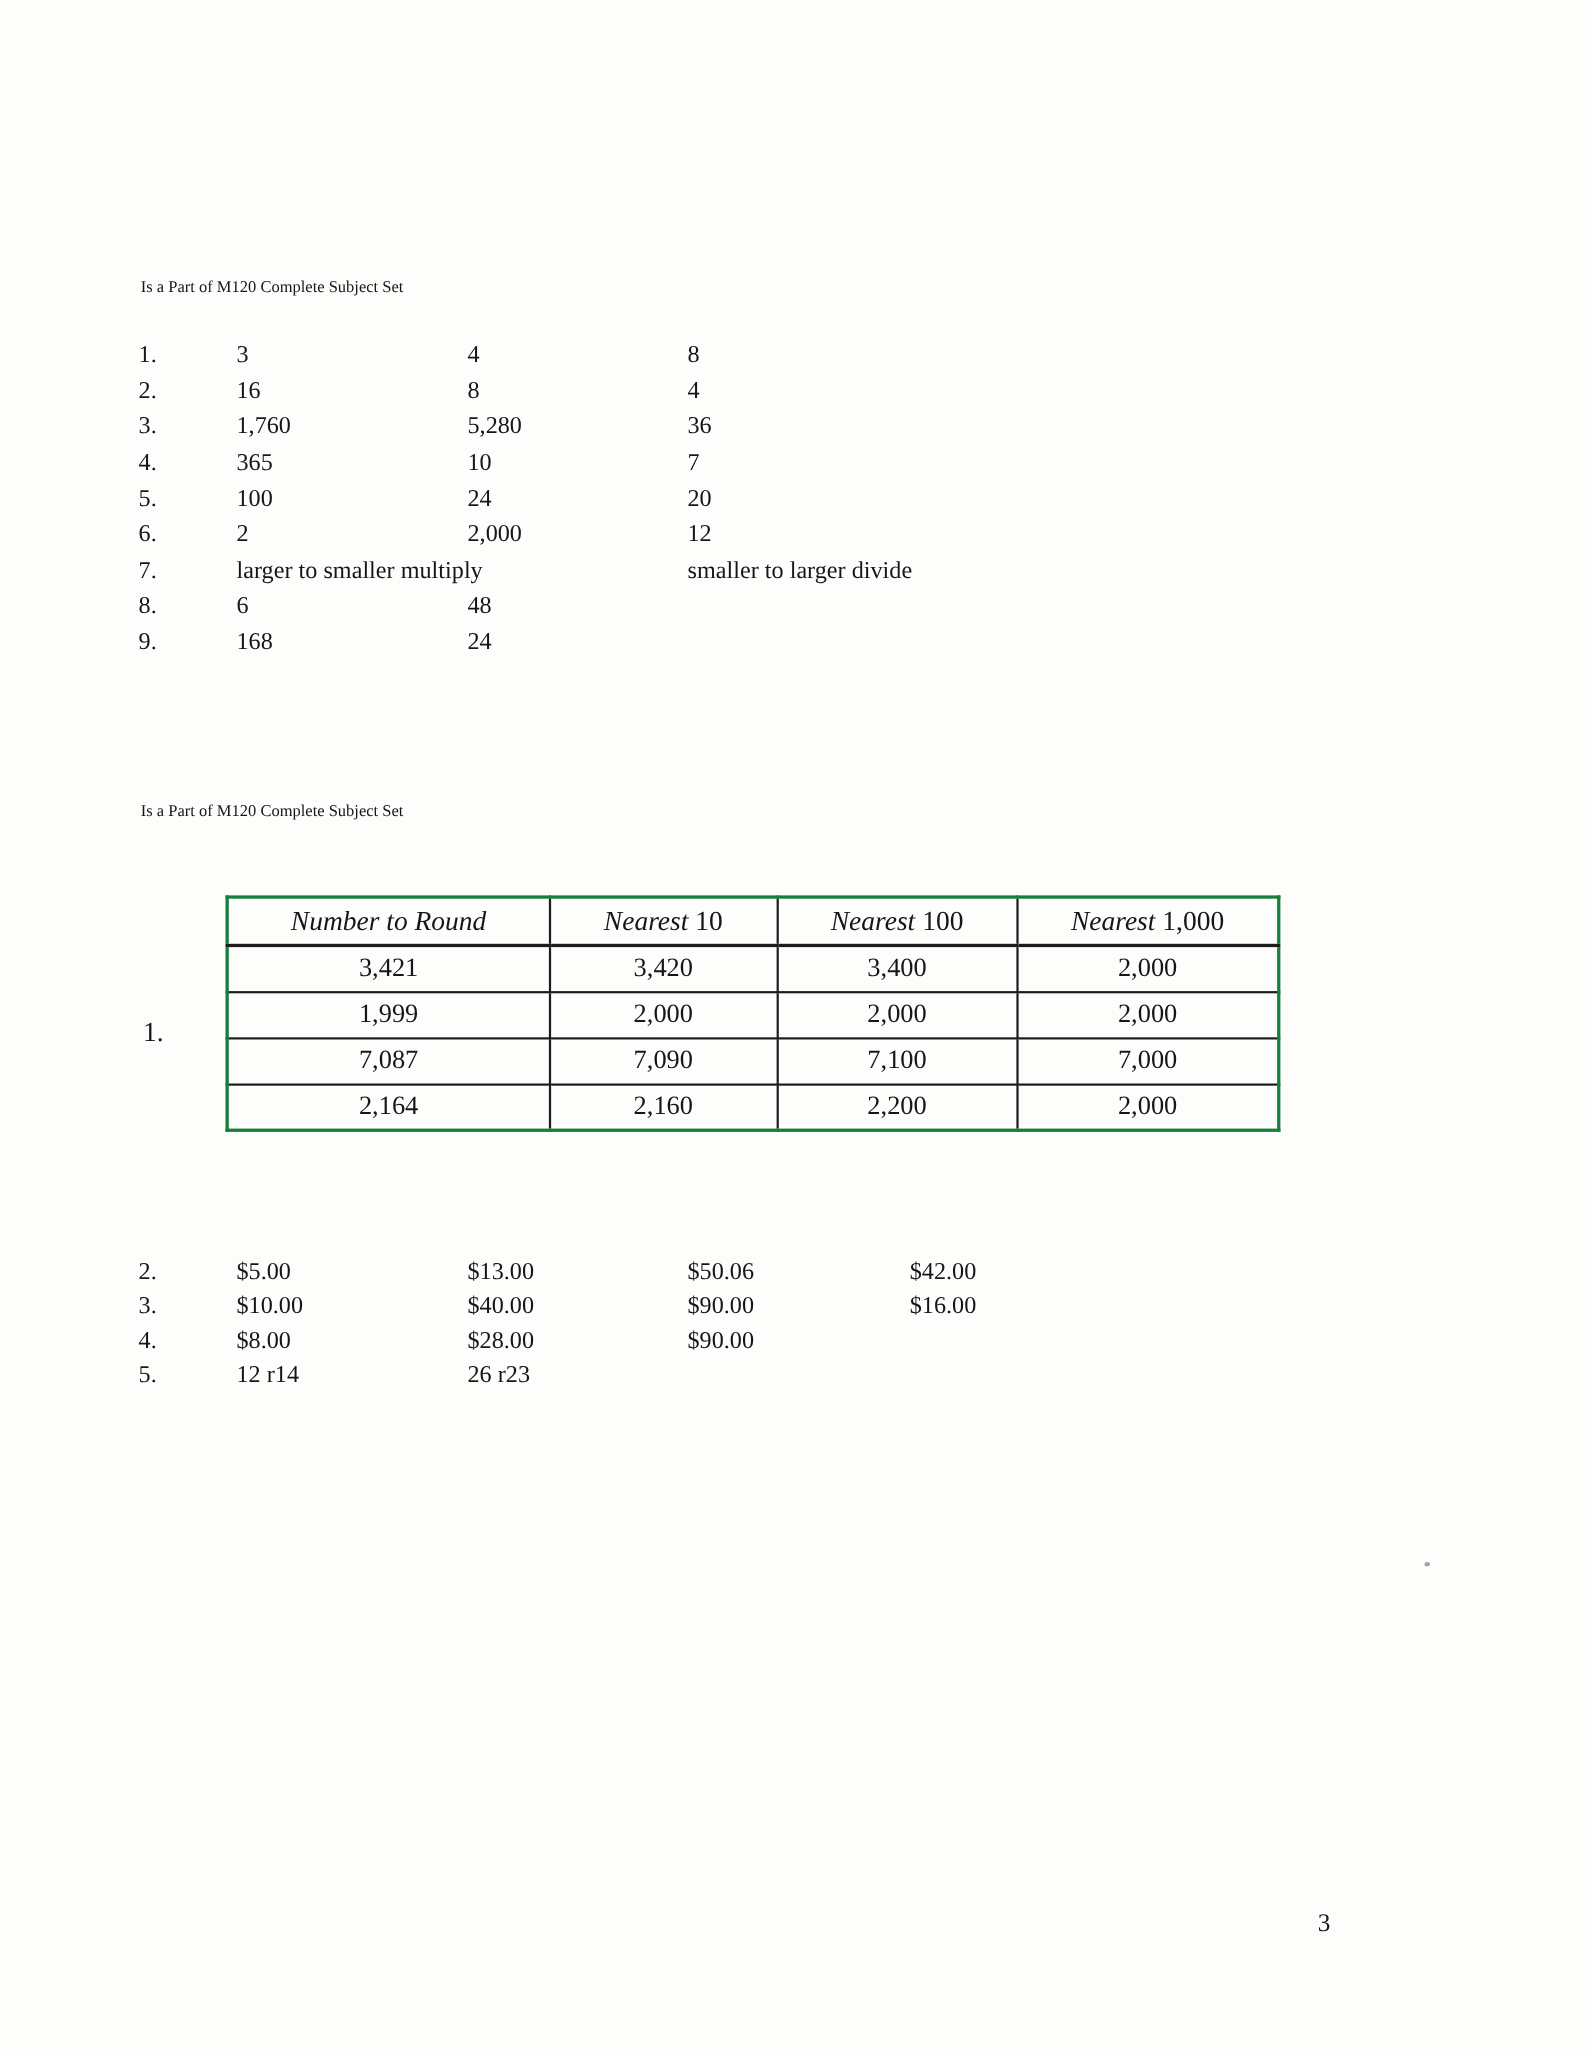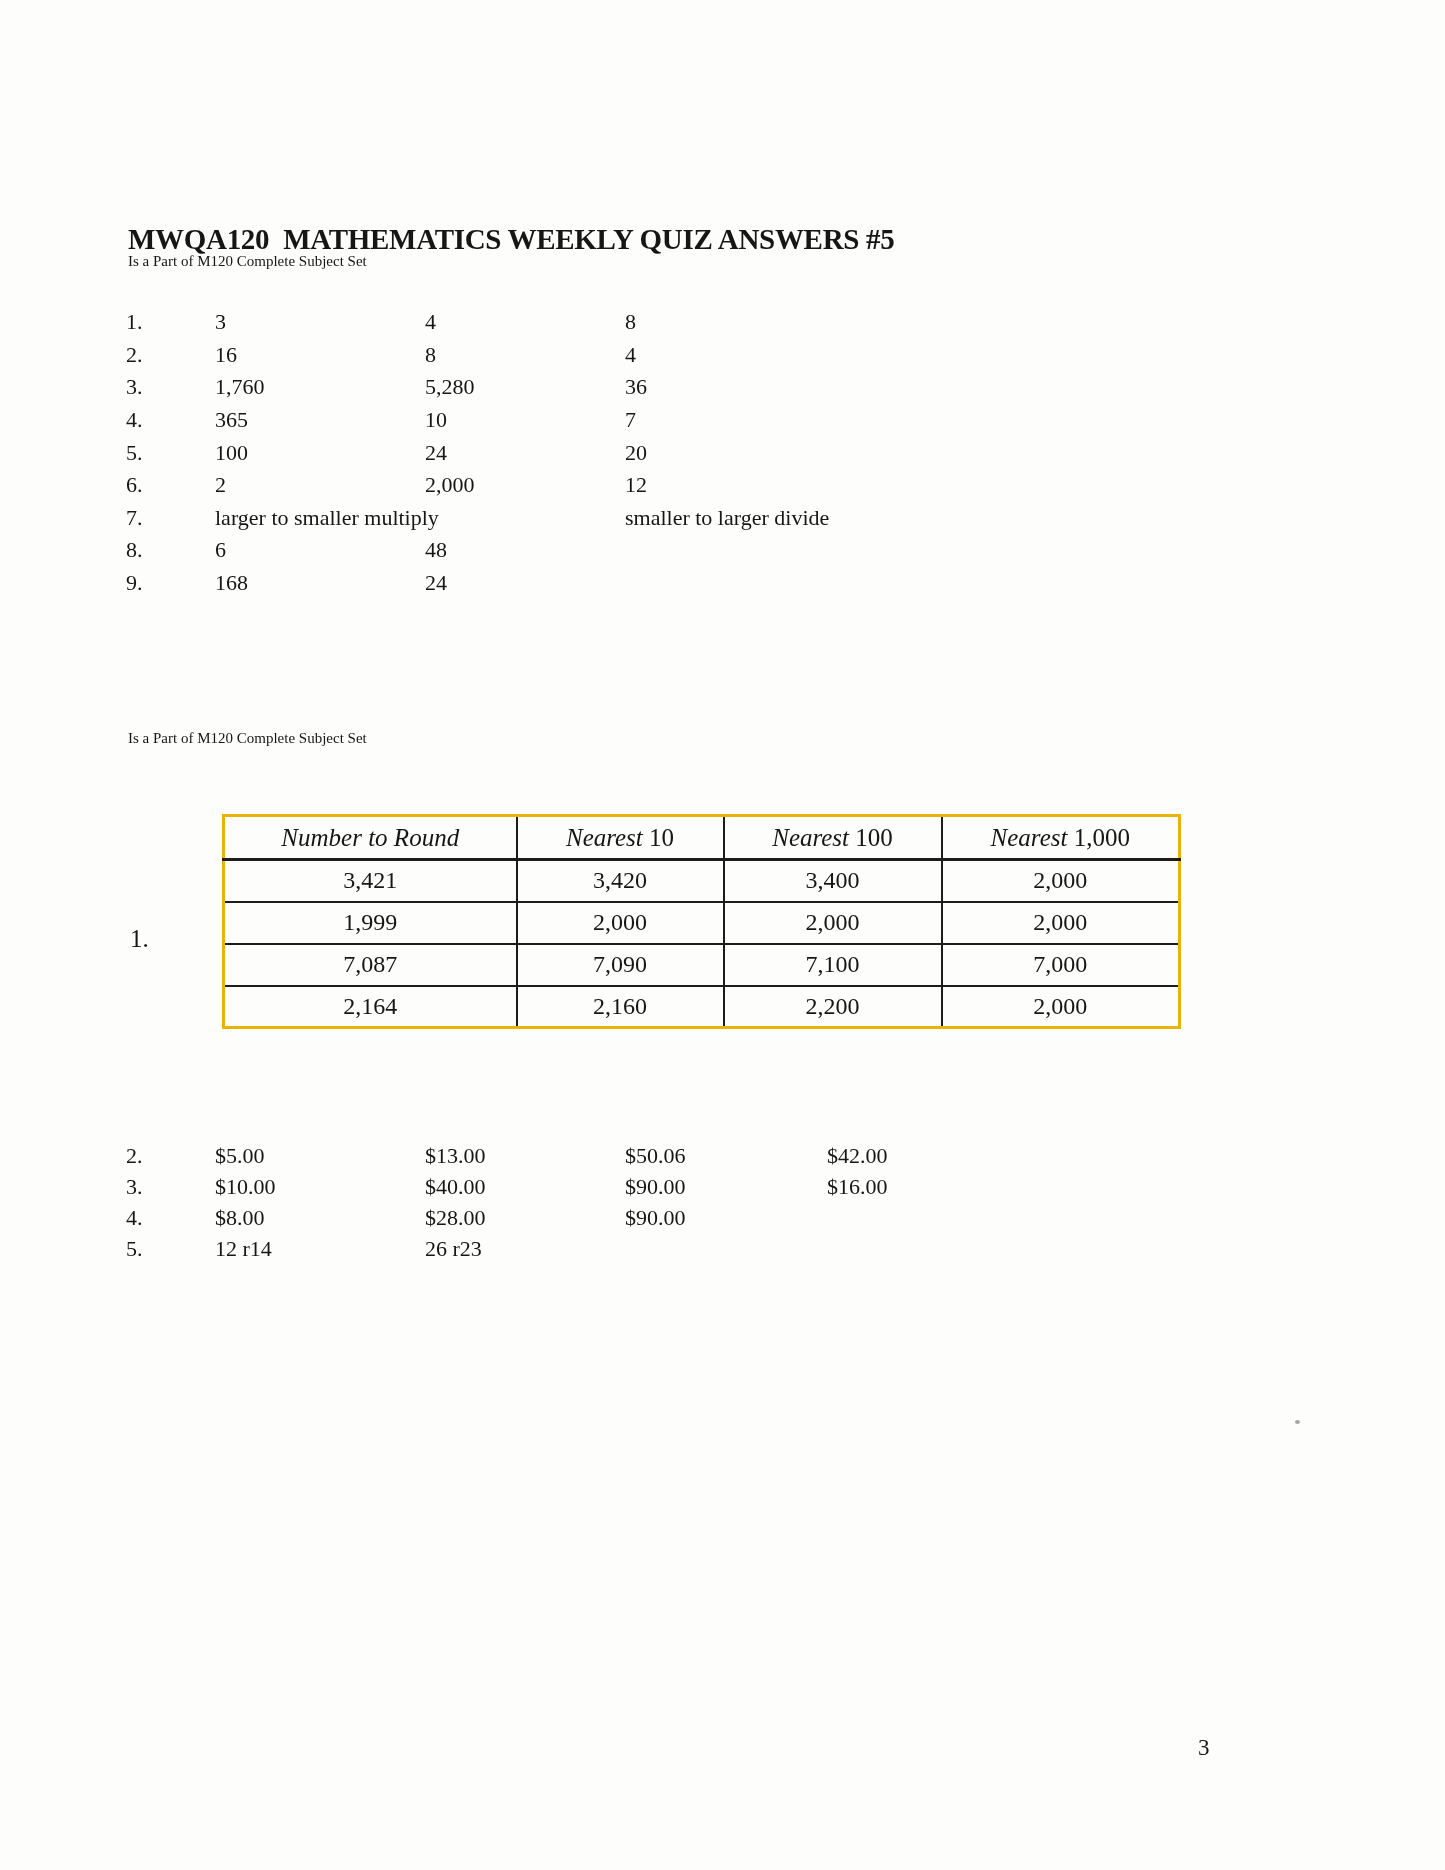--- a/index.html
+++ b/index.html
@@ -50,22 +50,21 @@
   #quiz5-list .answer-row { grid-template-columns: 89px 210px 200px 1fr; height: 32.6px; }
   #quiz6-list .answer-row { grid-template-columns: 89px 210px 200px 202px 1fr; height: 31px; }
 
   #rounding-table {
     position: absolute;
     left: 205px;
     top: 814px;
     width: 956px;
     border-collapse: collapse;
     table-layout: fixed;
-    border: 3px solid #eab308;
-    margin-left: 17px;
+    border: 3px solid #15803d;
   }
   #rounding-table th, #rounding-table td {
     border: 2px solid #1c1c1c;
     text-align: center;
     vertical-align: middle;
     overflow: hidden;
   }
   #rounding-table th {
     height: 44px;
     font-weight: normal;
@@ -100,21 +99,20 @@
     background: #8f8f8f;
     border-radius: 50%;
     opacity: 0.8;
   }
 </style>
 </head>
 <body>
 
 <div id="page">
 
-  <div id="quiz5-title" class="title">MWQA120  MATHEMATICS WEEKLY QUIZ ANSWERS #5</div>
   <div id="quiz5-sub" class="subtitle">Is a Part of M120 Complete Subject Set</div>
 
   <div id="quiz5-list" class="answer-list">
       <div class="answer-row"><span class="answer-cell">1.</span><span class="answer-cell">3</span><span class="answer-cell">4</span><span class="answer-cell">8</span></div>
       <div class="answer-row"><span class="answer-cell">2.</span><span class="answer-cell">16</span><span class="answer-cell">8</span><span class="answer-cell">4</span></div>
       <div class="answer-row"><span class="answer-cell">3.</span><span class="answer-cell">1,760</span><span class="answer-cell">5,280</span><span class="answer-cell">36</span></div>
       <div class="answer-row"><span class="answer-cell">4.</span><span class="answer-cell">365</span><span class="answer-cell">10</span><span class="answer-cell">7</span></div>
       <div class="answer-row"><span class="answer-cell">5.</span><span class="answer-cell">100</span><span class="answer-cell">24</span><span class="answer-cell">20</span></div>
       <div class="answer-row"><span class="answer-cell">6.</span><span class="answer-cell">2</span><span class="answer-cell">2,000</span><span class="answer-cell">12</span></div>
       <div class="answer-row"><span class="answer-cell">7.</span><span class="answer-cell">larger to smaller multiply</span><span class="answer-cell"></span><span class="answer-cell">smaller to larger divide</span></div>

